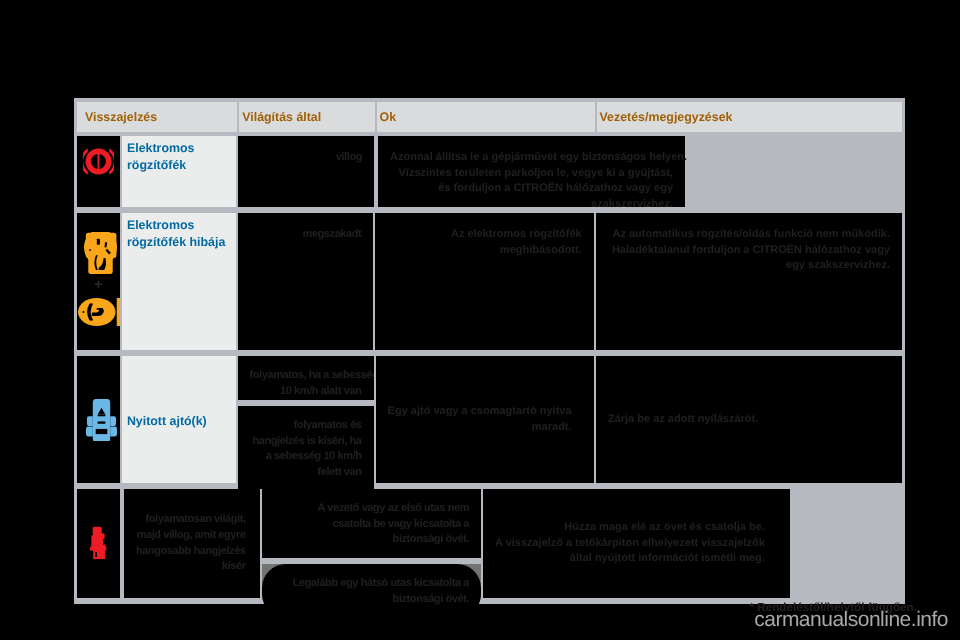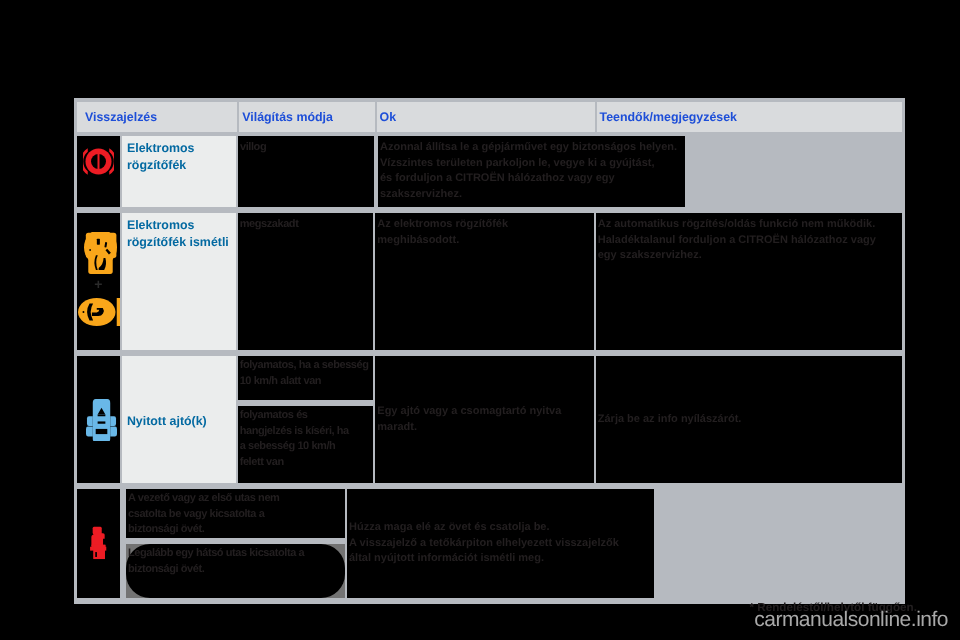--- a/index.html
+++ b/index.html
@@ -15,38 +15,38 @@
   .c-icon{width:43px;}
   .c-label{width:114px;}
   .c-mode{width:136px;}
   .c-cause{width:219px;}
   .c-act{width:307px;}
 
   .sep-v{width:2px;background:#b6bac0;flex:0 0 2px;}
   .sep-h{height:6px;background:#b6bac0;flex:0 0 6px;}
 
   .hdr{border-top:4px solid #b6bac0;border-bottom:4px solid #b6bac0;}
-  .hdr .hcell{background:#d9dbdd;color:#1d4ed8;font-weight:bold;font-size:12.4px;line-height:14px;
+  .hdr .hcell{background:#d9dbdd;color:#a16207;font-weight:bold;font-size:12.4px;line-height:14px;
     padding:8px 0 0 3px;height:30px;}
   .hdr .c-hdr1{padding-left:8px;}
 
   .bodyrow{border-bottom:6px solid #b6bac0;}
   .r1{height:71px;border-bottom-width:6px;}
   .r2{height:137px;}
   .r3{height:127px;}
   .r4{height:109px;}
 
   .cell.icon{background:#000;display:flex;align-items:center;justify-content:center;overflow:hidden;}
   .r1 .cell.icon{align-items:flex-start;padding-top:12px;}
   .r2 .cell.icon{align-items:flex-start;padding-top:19px;}
   .cell.label{background:#ebeded;color:#0369a1;font-weight:bold;font-size:12.4px;line-height:16.5px;padding:4px 6px 0 5px;}
   .cell.label.mid{display:flex;align-items:center;padding-top:4px;}
   .cell.dark{background:#000;color:#231f20;font-size:11px;line-height:15.7px;padding:4px 2px 0 2px;font-weight:bold;white-space:nowrap;}
   .cell.dark.mid{display:flex;align-items:center;padding-top:0;}
-  .cell.dark p, .sub p{margin:0;}
+  .cell.dark p, .sub p{margin:10px;text-align:right;}
   .cell.split{background:#737373;display:flex;flex-direction:column;}
   .sub{background:#000;color:#231f20;font-size:11px;line-height:15.7px;padding:2px 2px 0 2px;font-weight:bold;box-sizing:border-box;white-space:nowrap;}
   .sub{flex:0 0 auto;}
   .sub.fixed44{height:44px;}
   .sub.grow{flex:1 1 auto;}
   .sub.grow2{flex:1 1 auto;border-radius:24px;}
 
   .c-mode.dark, .split .sub{letter-spacing:-0.42px;}
   .ic{display:block;line-height:0;}
   .icstack{display:flex;flex-direction:column;align-items:center;}
@@ -59,25 +59,25 @@
 </head>
 <body>
 
 <div class="page">
 
   <div class="grid">
 
     <div class="row hdr">
       <div class="cell hcell c-hdr1">Visszajelzés</div>
       <div class="sep-v"></div>
-      <div class="cell hcell c-mode">Világítás módja</div>
+      <div class="cell hcell c-mode">Világítás által</div>
       <div class="sep-v"></div>
       <div class="cell hcell c-cause">Ok</div>
       <div class="sep-v"></div>
-      <div class="cell hcell c-act">Teendők/megjegyzések</div>
+      <div class="cell hcell c-act">Vezetés/megjegyzések</div>
     </div>
 
     <div class="row bodyrow r1">
       <div class="cell icon c-icon">
         <span class="ic"><svg class="svgic" width="31" height="27" viewBox="0 0 62 54" style="margin-left:0px" aria-hidden="true">
   <g fill="#ed1c24">
   <circle cx="31" cy="27" r="26"></circle>
   <path d="M9.5 0.5 a31 31 0 0 0 0 53 l0 -7 a25.5 25.5 0 0 1 0 -39 z"></path>
   <path d="M52.5 0.5 a31 31 0 0 1 0 53 l0 -7 a25.5 25.5 0 0 0 0 -39 z"></path>
   </g>
@@ -125,21 +125,21 @@
  </g>
  <g fill="#000">
   <path d="M24 11 q-8 14 0 30 l-6 0 q-8 -15 0 -30 z"></path>
   <path d="M30 19 h10 a9 9 0 0 1 -8 14 h-10 l 0 -6 h8 a5 5 0 0 0 4 -5 h-4 z"></path>
   <circle cx="8" cy="26" r="1.6"></circle>
  </g>
 </svg></span>
         </span>
       </div>
       <div class="sep-v"></div>
-      <div class="cell label c-label">Elektromos rögzítőfék ismétli</div>
+      <div class="cell label c-label">Elektromos rögzítőfék hibája</div>
       <div class="sep-v"></div>
       <div class="cell dark c-mode">
           <p>megszakadt</p>
         </div>
       <div class="sep-v"></div>
       <div class="cell dark c-cause">
           <p>Az elektromos rögzítőfék<br>meghibásodott.</p>
         </div>
       <div class="sep-v"></div>
       <div class="cell dark act c-act">
@@ -176,39 +176,42 @@
         <div class="sub dark grow">
             <p>folyamatos és<br>hangjelzés is kíséri, ha<br>a sebesség 10 km/h<br>felett van</p>
           </div>
       </div>
       <div class="sep-v"></div>
       <div class="cell dark c-cause mid">
           <p>Egy ajtó vagy a csomagtartó nyitva<br>maradt.</p>
         </div>
       <div class="sep-v"></div>
       <div class="cell dark act c-act mid">
-          <p>Zárja be az info nyílászárót.</p>
+          <p>Zárja be az adott nyílászárót.</p>
         </div>
     </div>
 
     <div class="row bodyrow r4">
       <div class="cell icon c-icon">
         <span class="ic"><svg class="svgic" width="21" height="35" viewBox="1 0 30 54" aria-hidden="true">
  <g fill="#ed1c24">
   <path d="M11 1 h8 q2 0 2 2.5 v9.5 h-12 q-2 0 -2 -2.5 v-7 q0 -2.5 2 -2.5 z"></path>
   <path d="M8 13 q1 -2 4 -2 h11 q2.5 0 2.5 2.5 v6 h-2.5 v11 h-18 v-14 q0 -2 3 -3.5 z"></path>
   <path d="M5 29 h22 v8 h-1.5 v13.5 h-17 v-13.5 h-3.5 z"></path>
   <path d="M3 32 h25 v6 h-25 z"></path>
   <rect x="8" y="29" width="18" height="22"></rect>
  </g>
  <rect x="11" y="40" width="2.6" height="8" fill="#000" rx="0.8"></rect>
 </svg></span>
       </div>
       <div class="sep-v"></div>
       <div class="sep-v"></div>
+      <div class="cell dark c-mode mid">
+          <p>folyamatosan világít,<br>majd villog, amit egyre<br>hangosabb hangjelzés<br>kísér</p>
+        </div>
       <div class="sep-v"></div>
       <div class="cell split c-cause">
         <div class="sub dark fixed57">
             <p>A vezető vagy az első utas nem<br>csatolta be vagy kicsatolta a<br>biztonsági övét.</p>
           </div>
         <div class="sep-h"></div>
         <div class="sub dark grow2">
             <p>Legalább egy hátsó utas kicsatolta a<br>biztonsági övét.</p>
           </div>
       </div>

